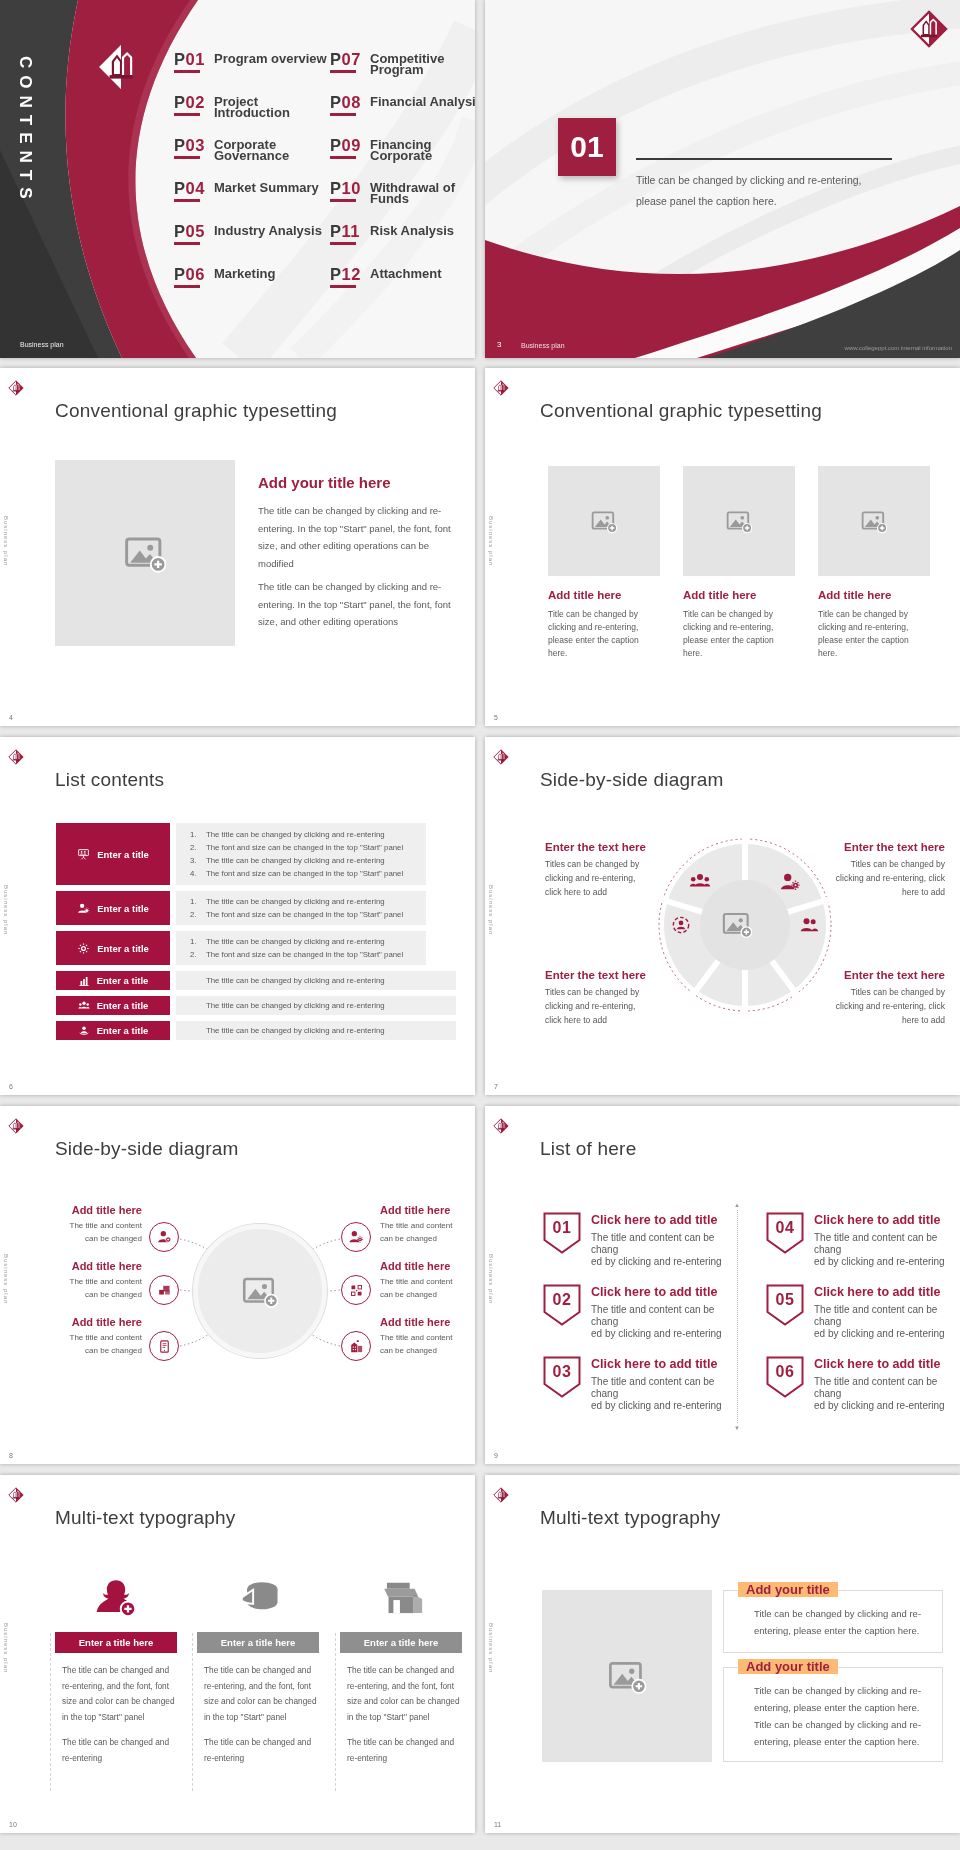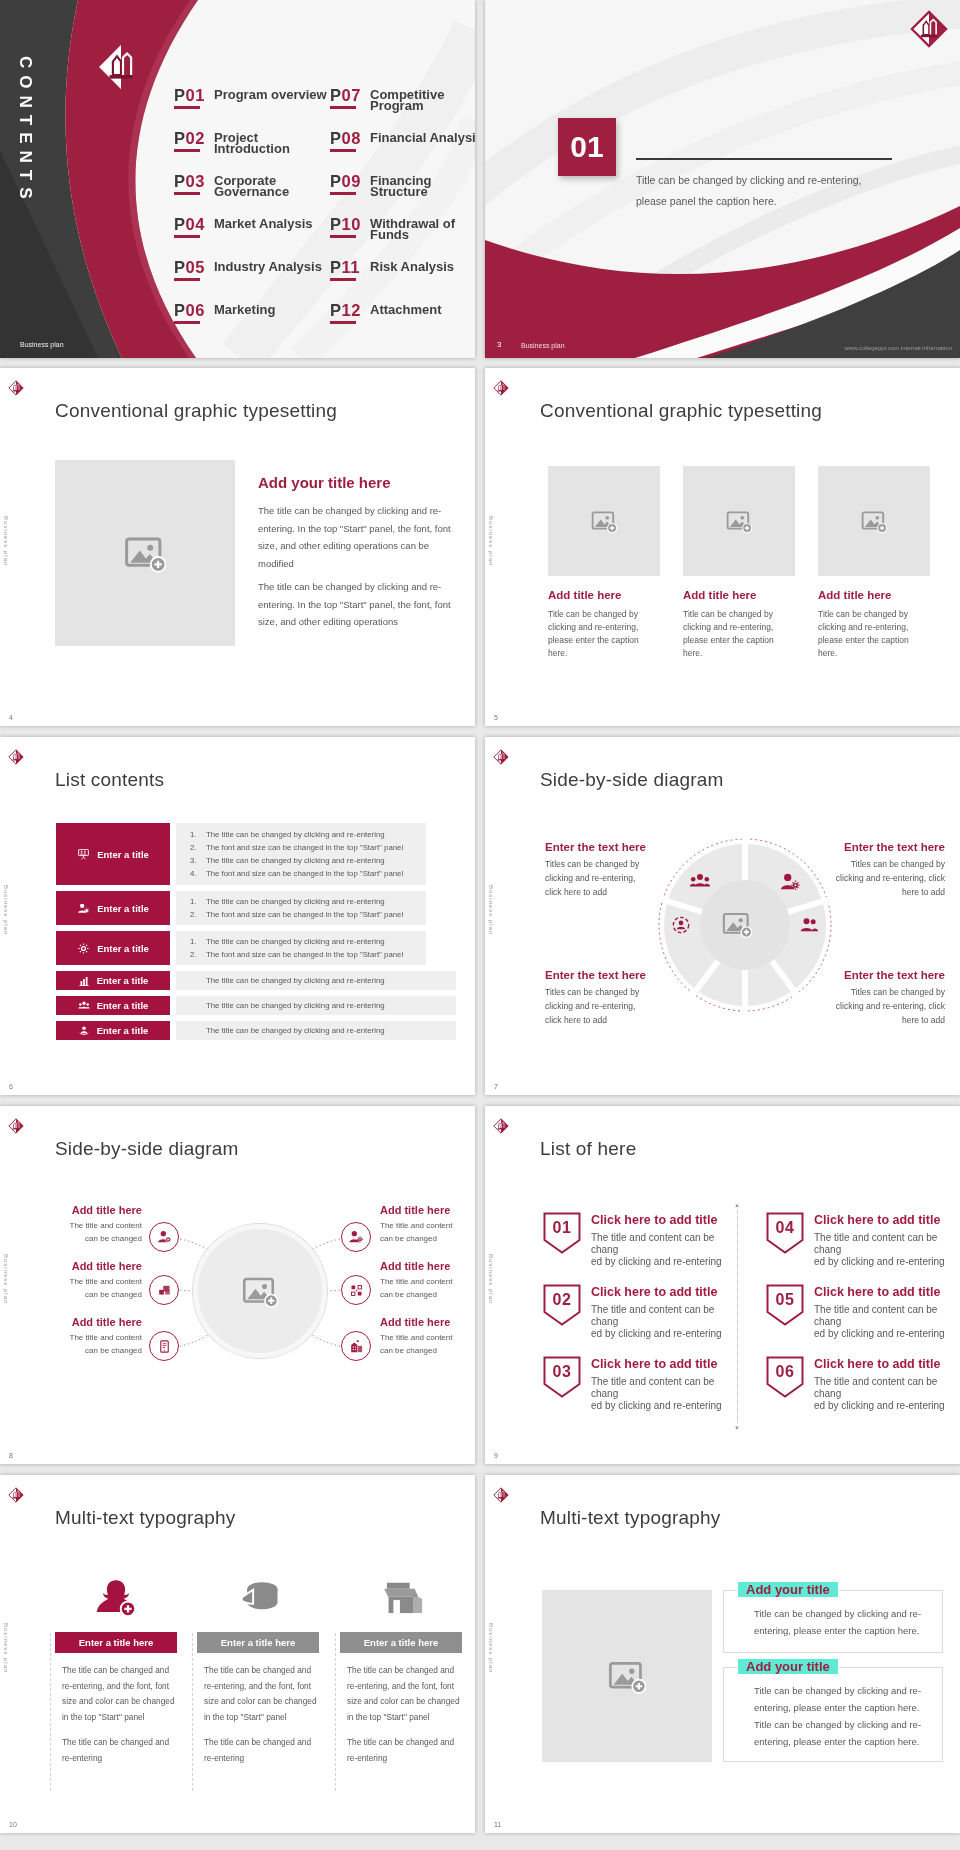--- a/index.html
+++ b/index.html
@@ -9,21 +9,21 @@
   .ic{display:block;}
   
   .mini-logo{position:absolute;left:8px;top:12px;width:16px;height:16px;}
   .side-label{position:absolute;left:3px;top:148px;writing-mode:vertical-rl;font-size:6px;color:#9a9a9a;letter-spacing:1px;}
   .page-num{position:absolute;left:9px;bottom:5px;font-size:7px;color:#777;}
   .heading{position:absolute;left:55px;top:32px;font-size:19px;color:#3d3d3d;letter-spacing:.2px;font-weight:normal;margin:0;}
   .ph{background:#e4e4e4;display:flex;align-items:center;justify-content:center;color:#9a9a9a;}
   .mtitle{color:#9e1f40;font-weight:bold;}
   
   .cover-title{position:absolute;left:15px;top:56px;writing-mode:vertical-rl;font-size:17px;font-weight:bold;color:#fff;letter-spacing:7px;}
-  .citem{position:absolute;width:152px;height:43px;margin-top:36px;}
+  .citem{position:absolute;width:152px;height:43px;}
   .cnum{font-size:16.5px;font-weight:bold;color:#3a3a3a;letter-spacing:.5px;line-height:18px;}
   .cnum .cd{color:#9e1f40;}
   .cul{width:26px;height:3px;background:#9e1f40;margin-top:2px;}
   .clabel{position:absolute;left:40px;top:3px;font-size:13px;font-weight:bold;color:#3f3f3f;width:118px;line-height:11px;}
   .cover-footer{position:absolute;left:20px;bottom:10px;font-size:7px;color:#eee;}
   
   .numbox{position:absolute;left:73px;top:118px;width:58px;height:58px;background:#9e1f40;box-shadow:2px 3px 6px rgba(0,0,0,.25);display:flex;align-items:center;justify-content:center;}
   .numbox span{color:#fff;font-size:30px;font-weight:bold;}
   .sec-title{position:absolute;left:149px;top:112px;font-size:26px;font-weight:bold;color:#9e1f40;letter-spacing:.4px;}
   .sec-rule{position:absolute;left:151px;top:158px;width:256px;height:2px;background:#3a3a3a;}
@@ -61,21 +61,21 @@
   .pl-cap{position:absolute;width:152px;font-size:10px;color:#595959;line-height:12px;}
   .vdiv{position:absolute;left:252px;top:104px;height:213px;border-left:1px dotted #b5b5b5;}
   .vdiv i{position:absolute;left:-4px;font-size:6px;color:#999;font-style:normal;}
   
   .tcol{position:absolute;width:122px;}
   .ribbon{height:21px;color:#fff;font-size:9.5px;font-weight:bold;text-align:center;line-height:21px;}
   .tcol-p{font-size:8.3px;color:#595959;line-height:15.5px;padding-left:7px;}
   .dotl{position:absolute;top:158px;height:158px;border-left:1px dashed #d4d4d4;}
   
   .tblock{position:absolute;left:238px;width:220px;border:1px solid #dcdcdc;background:#fff;box-sizing:border-box;}
-  .tblock .bt{position:absolute;top:-9px;left:14px;background:#5eead4;padding:0 8px;font-size:13px;font-weight:bold;color:#9e1f40;}
+  .tblock .bt{position:absolute;top:-9px;left:14px;background:#fdba74;padding:0 8px;font-size:13px;font-weight:bold;color:#9e1f40;}
   .tblock .bc{margin:14px 10px 8px 30px;font-size:9.5px;color:#595959;line-height:17px;}
 </style>
 </head>
 <body>
 
 <svg width="0" height="0" style="position:absolute">
 <defs>
   <symbol id="i-diamond" viewBox="0 0 40 40">
     <path d="M20 2 L38 20 L20 38 L2 20 Z" fill="#fff" stroke="#9e1f40" stroke-width="2.4"></path>
     <path d="M20 2 L38 20 L20 38 Z" fill="#9e1f40"></path>
@@ -224,21 +224,21 @@
           <div class="clabel">Project Introduction</div>
         </div>
       <div class="citem" style="left:0;top:86px">
           <div class="cnum"><span>P</span><span class="cd">03</span></div>
           <div class="cul"></div>
           <div class="clabel">Corporate Governance</div>
         </div>
       <div class="citem" style="left:0;top:129px">
           <div class="cnum"><span>P</span><span class="cd">04</span></div>
           <div class="cul"></div>
-          <div class="clabel">Market Analysis</div>
+          <div class="clabel">Market Summary</div>
         </div>
       <div class="citem" style="left:0;top:172px">
           <div class="cnum"><span>P</span><span class="cd">05</span></div>
           <div class="cul"></div>
           <div class="clabel">Industry Analysis</div>
         </div>
       <div class="citem" style="left:0;top:215px">
           <div class="cnum"><span>P</span><span class="cd">06</span></div>
           <div class="cul"></div>
           <div class="clabel">Marketing</div>
@@ -250,21 +250,21 @@
           <div class="clabel">Competitive Program</div>
         </div>
       <div class="citem" style="left:156px;top:43px">
           <div class="cnum"><span>P</span><span class="cd">08</span></div>
           <div class="cul"></div>
           <div class="clabel">Financial Analysis</div>
         </div>
       <div class="citem" style="left:156px;top:86px">
           <div class="cnum"><span>P</span><span class="cd">09</span></div>
           <div class="cul"></div>
-          <div class="clabel">Financing Structure</div>
+          <div class="clabel">Financing Corporate</div>
         </div>
       <div class="citem" style="left:156px;top:129px">
           <div class="cnum"><span>P</span><span class="cd">10</span></div>
           <div class="cul"></div>
           <div class="clabel">Withdrawal of Funds</div>
         </div>
       <div class="citem" style="left:156px;top:172px">
           <div class="cnum"><span>P</span><span class="cd">11</span></div>
           <div class="cul"></div>
           <div class="clabel">Risk Analysis</div>

